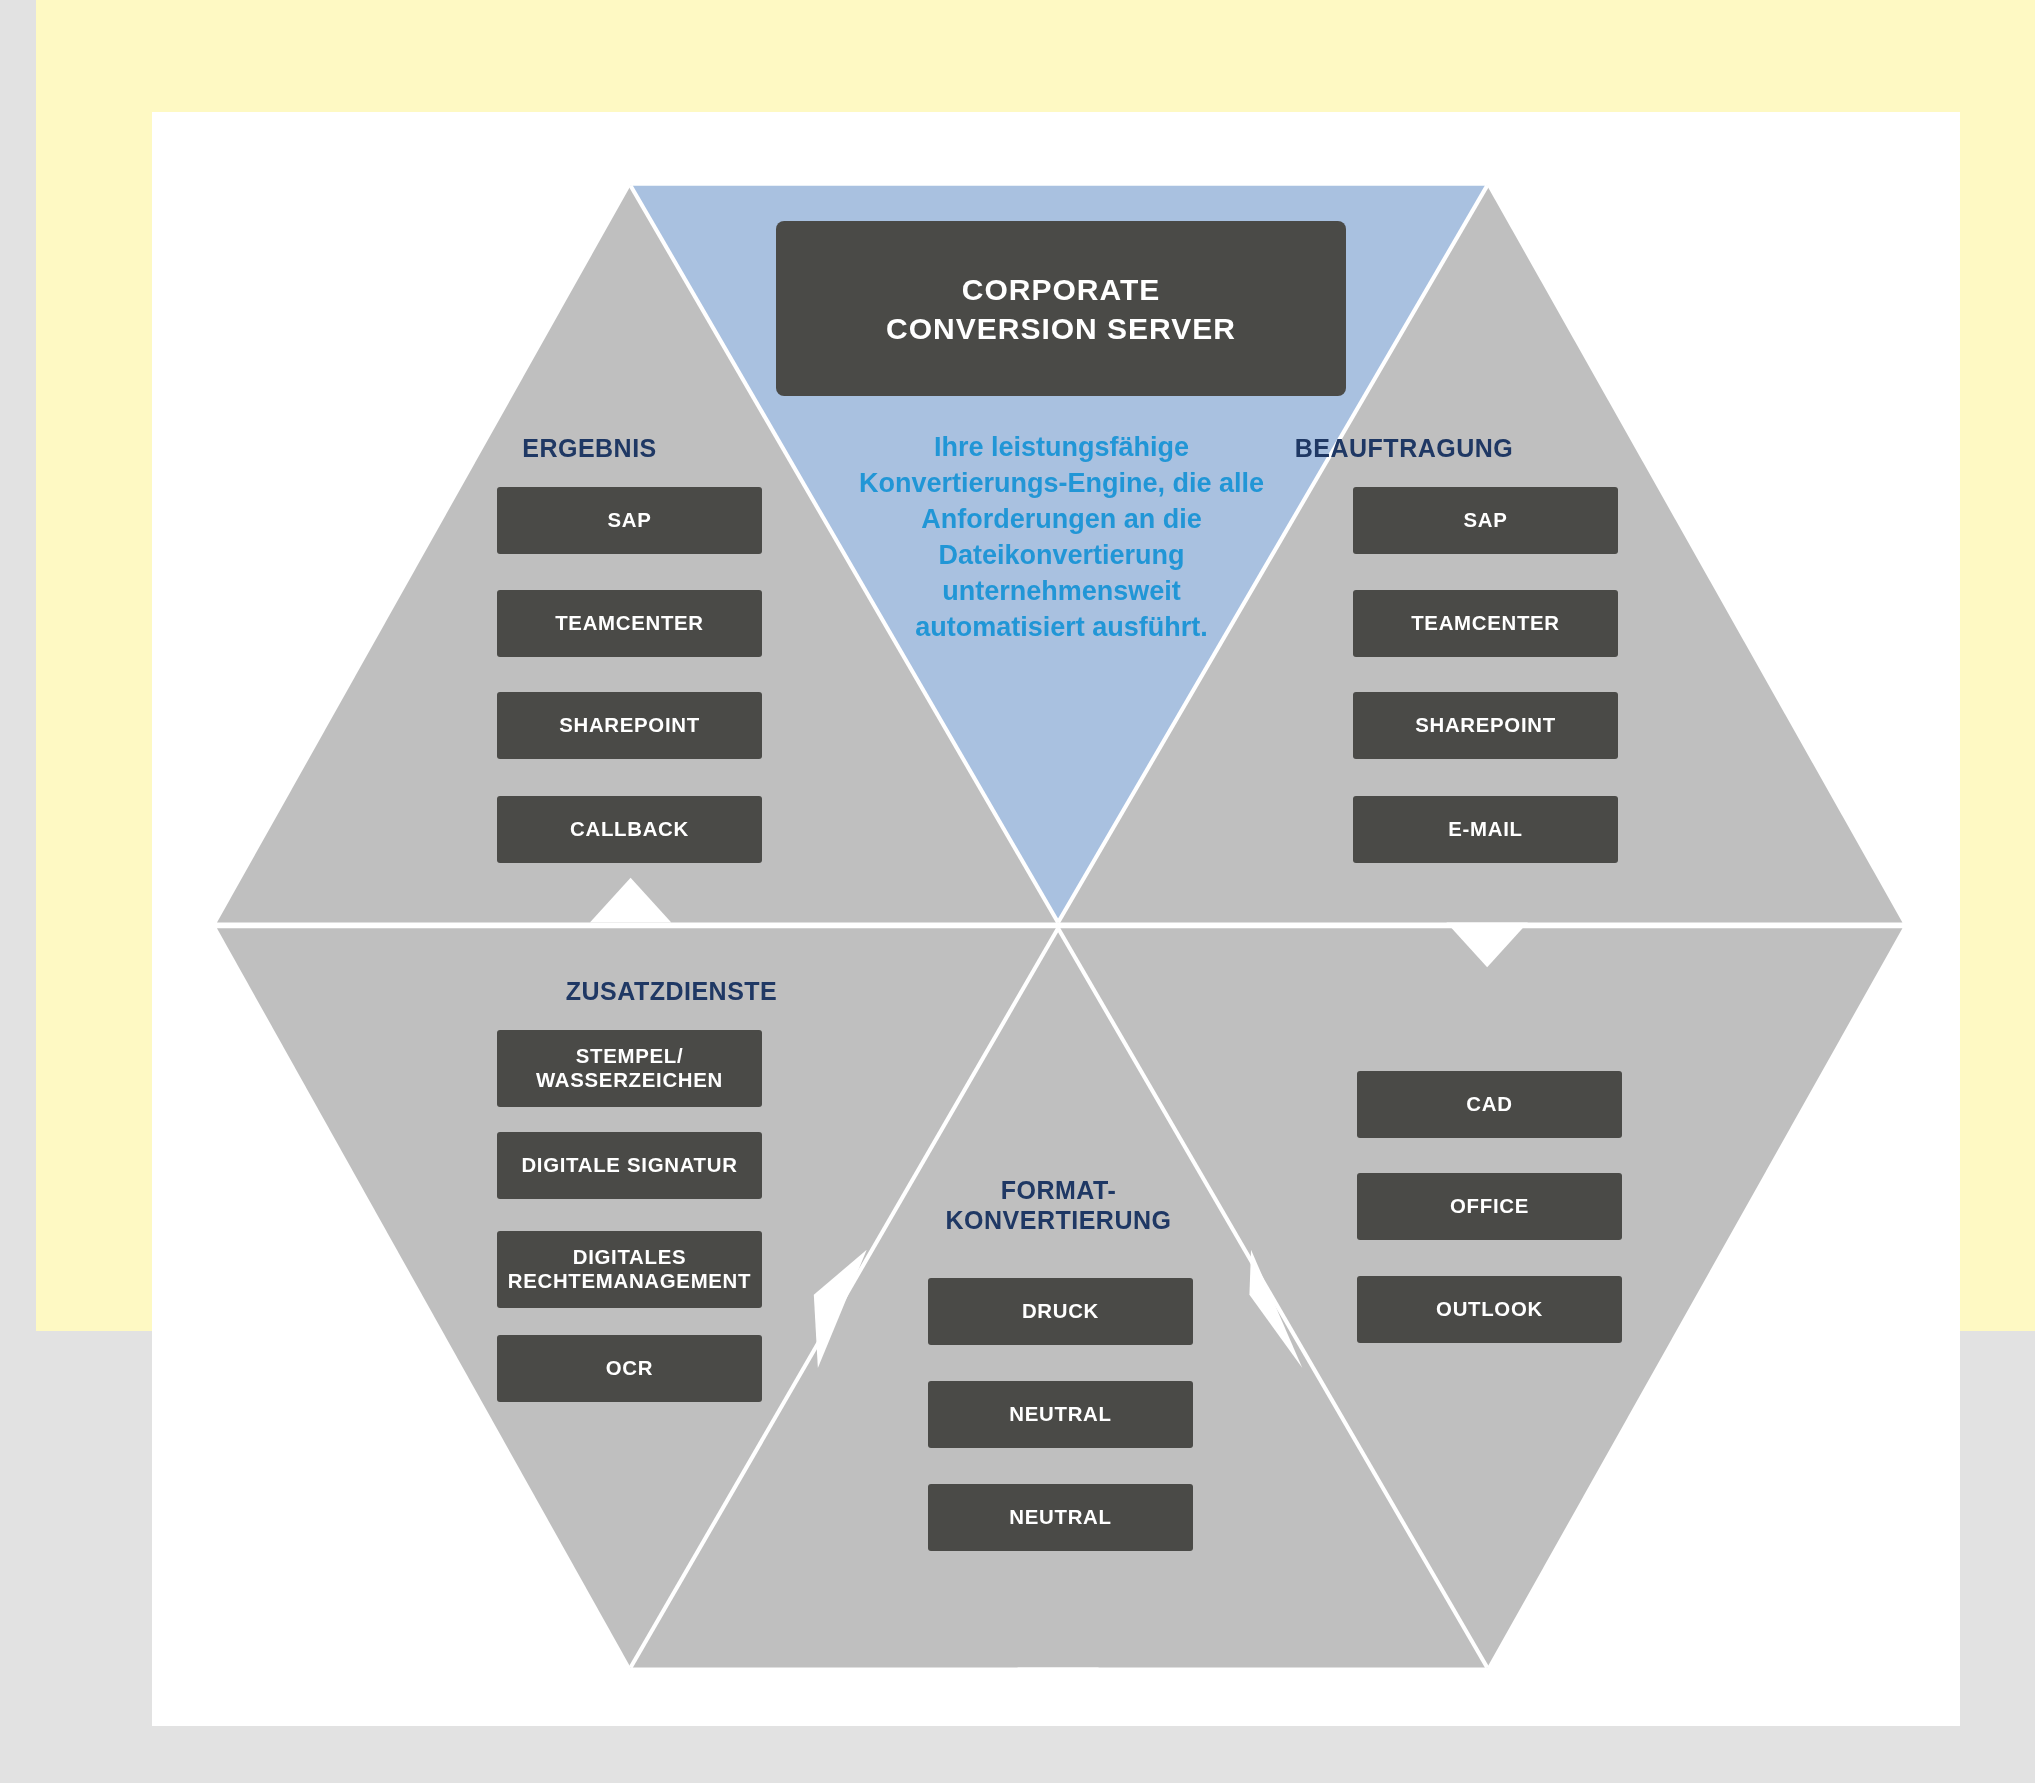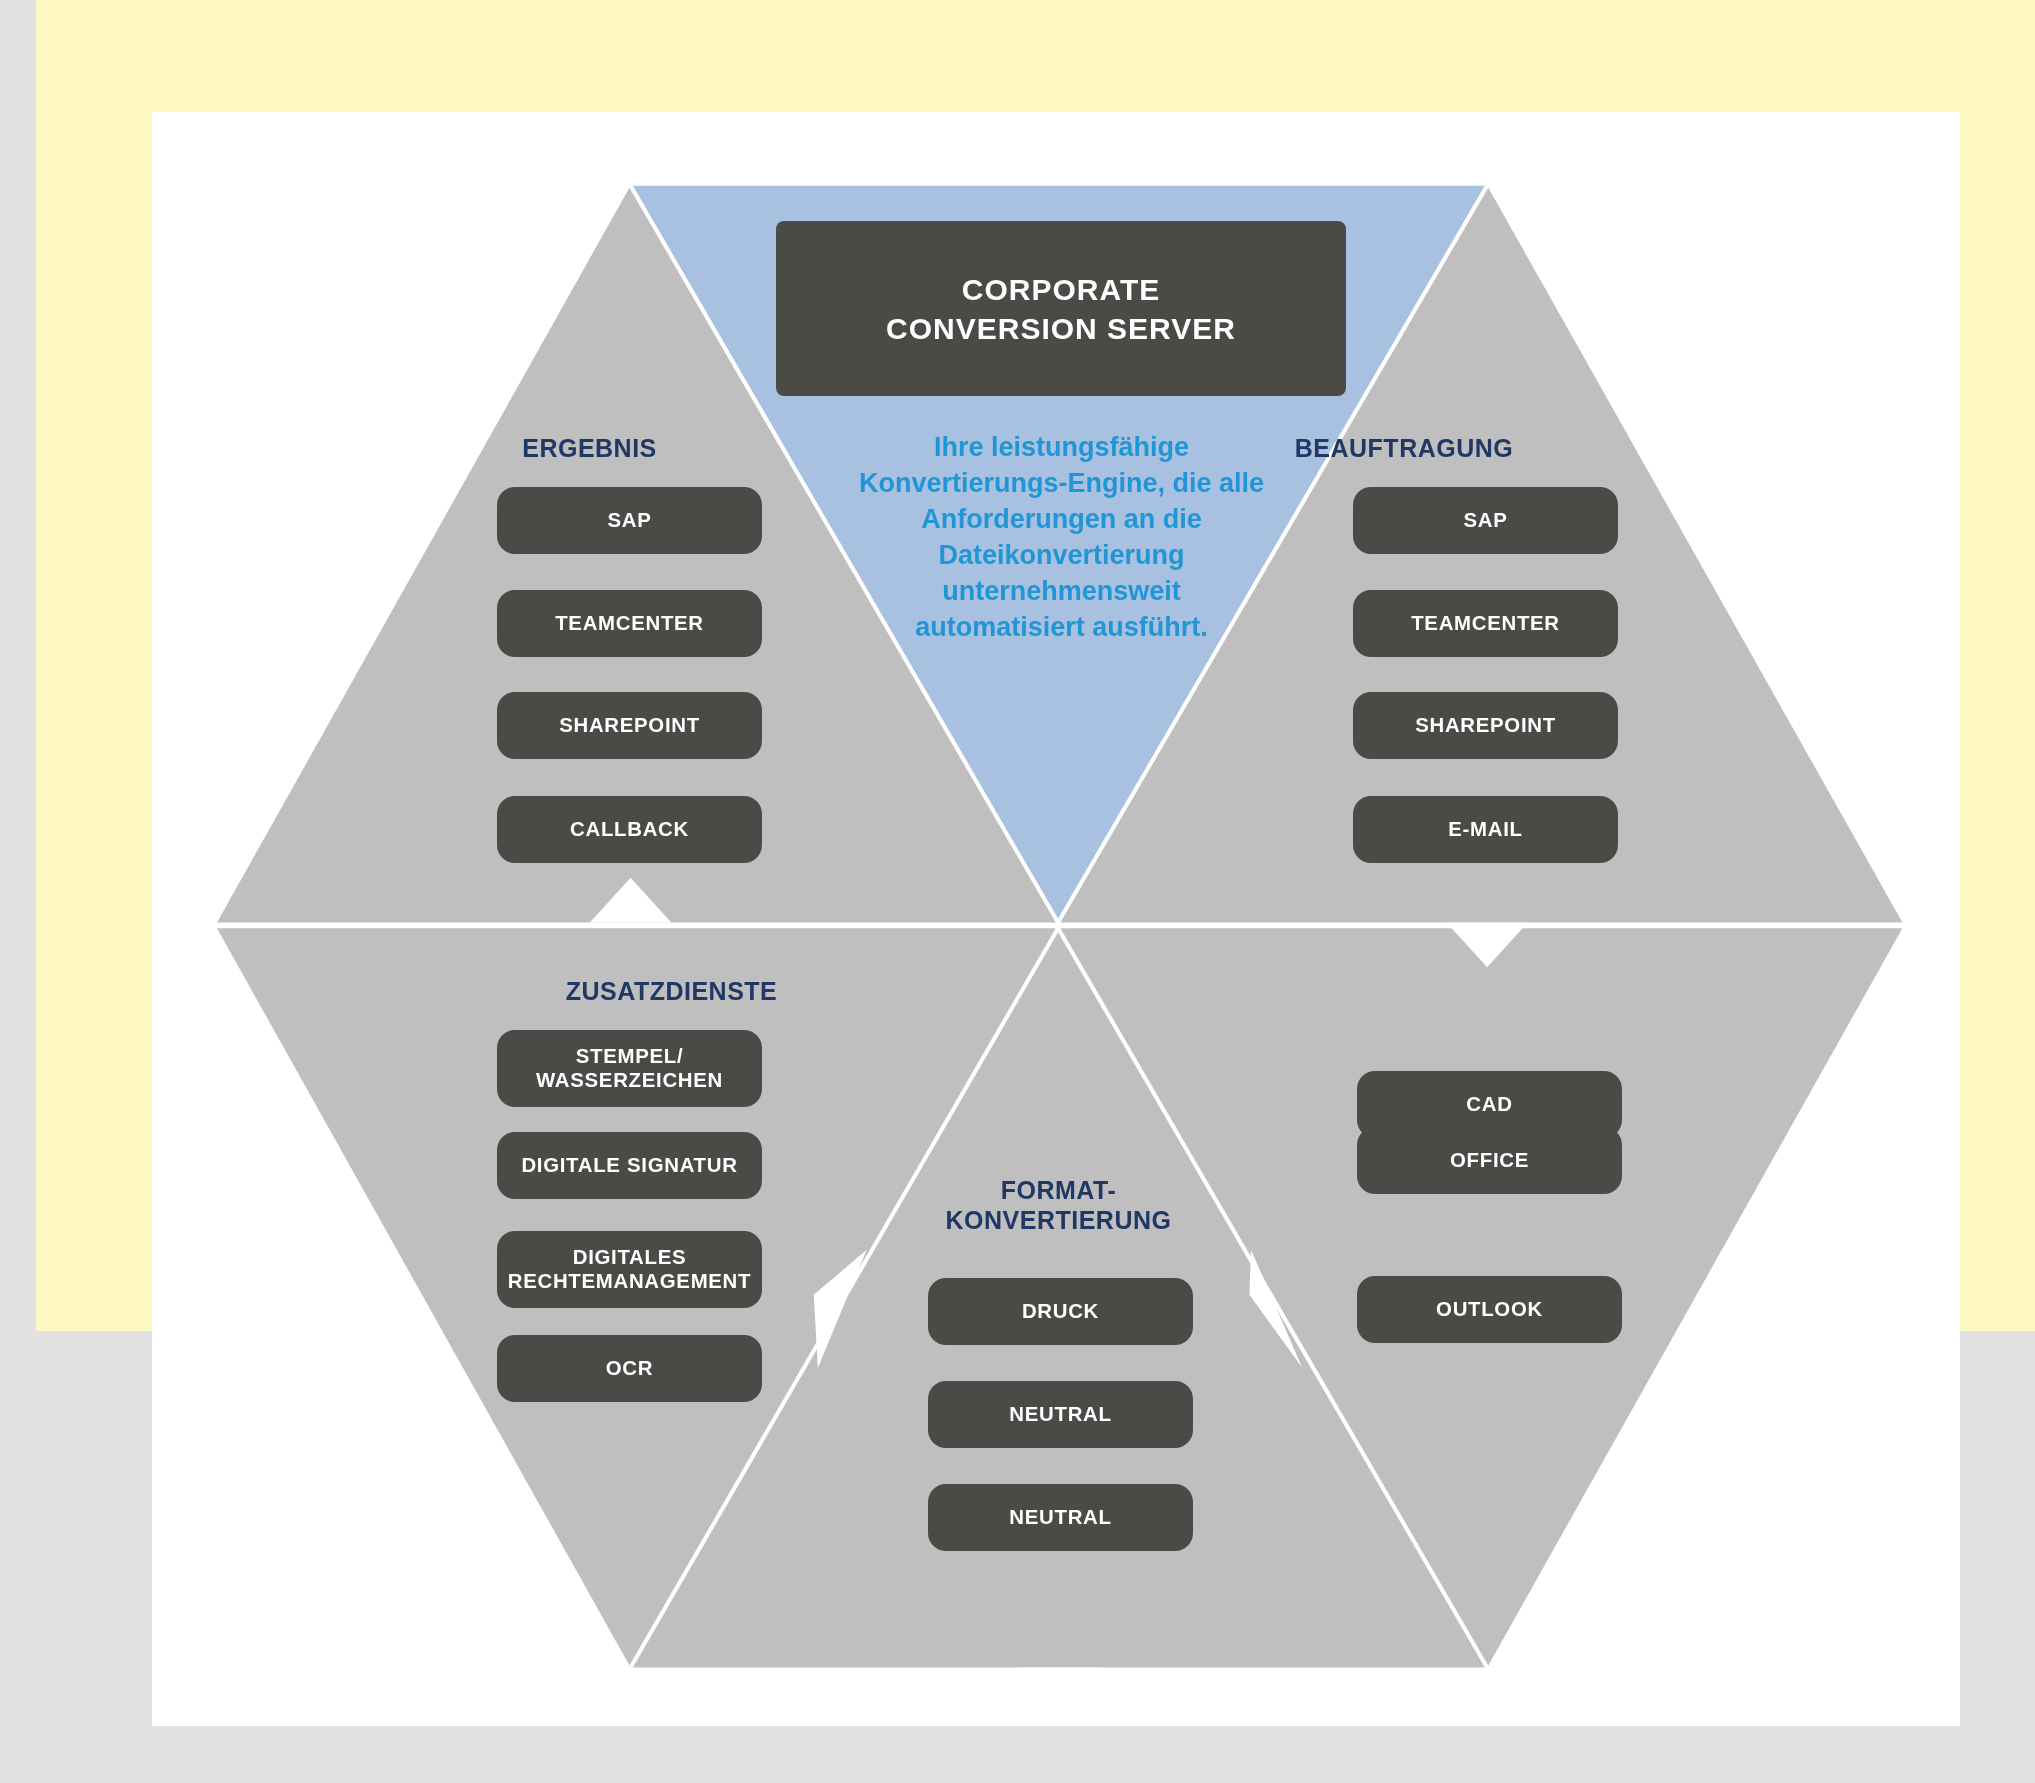--- a/index.html
+++ b/index.html
@@ -56,21 +56,21 @@
     color: #1f3864;
     font-weight: bold;
     font-size: 25px;
     letter-spacing: 0.5px;
     line-height: 1.18;
   }
 
   .chip {
     position: absolute;
     background: #4a4a47;
-    border-radius: 18px;
+    border-radius: 3px;
     color: #ffffff;
     font-weight: bold;
     font-size: 20.4px;
     letter-spacing: 0.7px;
     display: flex;
     align-items: center;
     justify-content: center;
     text-align: center;
     line-height: 1.15;
     box-sizing: border-box;
@@ -152,21 +152,21 @@
     <div class="chip" style="left:461px; top:692px; width:265px; height:67px;">SHAREPOINT</div>
     <div class="chip" style="left:461px; top:796px; width:265px; height:67px;">CALLBACK</div>
 
     <div class="sector-title" style="left:1189px; top:434px; width:358px;">BEAUFTRAGUNG</div>
     <div class="chip" style="left:1317px; top:487px; width:265px; height:67px;">SAP</div>
     <div class="chip" style="left:1317px; top:590px; width:265px; height:67px;">TEAMCENTER</div>
     <div class="chip" style="left:1317px; top:692px; width:265px; height:67px;">SHAREPOINT</div>
     <div class="chip" style="left:1317px; top:796px; width:265px; height:67px;">E-MAIL</div>
 
     <div class="chip" style="left:1321px; top:1071px; width:265px; height:67px;">CAD</div>
-    <div class="chip" style="left:1321px; top:1127px; width:265px; height:67px;">OFFICE</div>
+    <div class="chip" style="left:1321px; top:1173px; width:265px; height:67px;">OFFICE</div>
     <div class="chip" style="left:1321px; top:1276px; width:265px; height:67px;">OUTLOOK</div>
 
     <div class="sector-title" style="left:831px; top:1176px; width:383px;">
       <div>FORMAT-</div>
       <div>KONVERTIERUNG</div>
     </div>
     <div class="chip" style="left:892px; top:1278px; width:265px; height:67px;">DRUCK</div>
     <div class="chip" style="left:892px; top:1381px; width:265px; height:67px;">NEUTRAL</div>
     <div class="chip" style="left:892px; top:1484px; width:265px; height:67px;">NEUTRAL</div>
 

